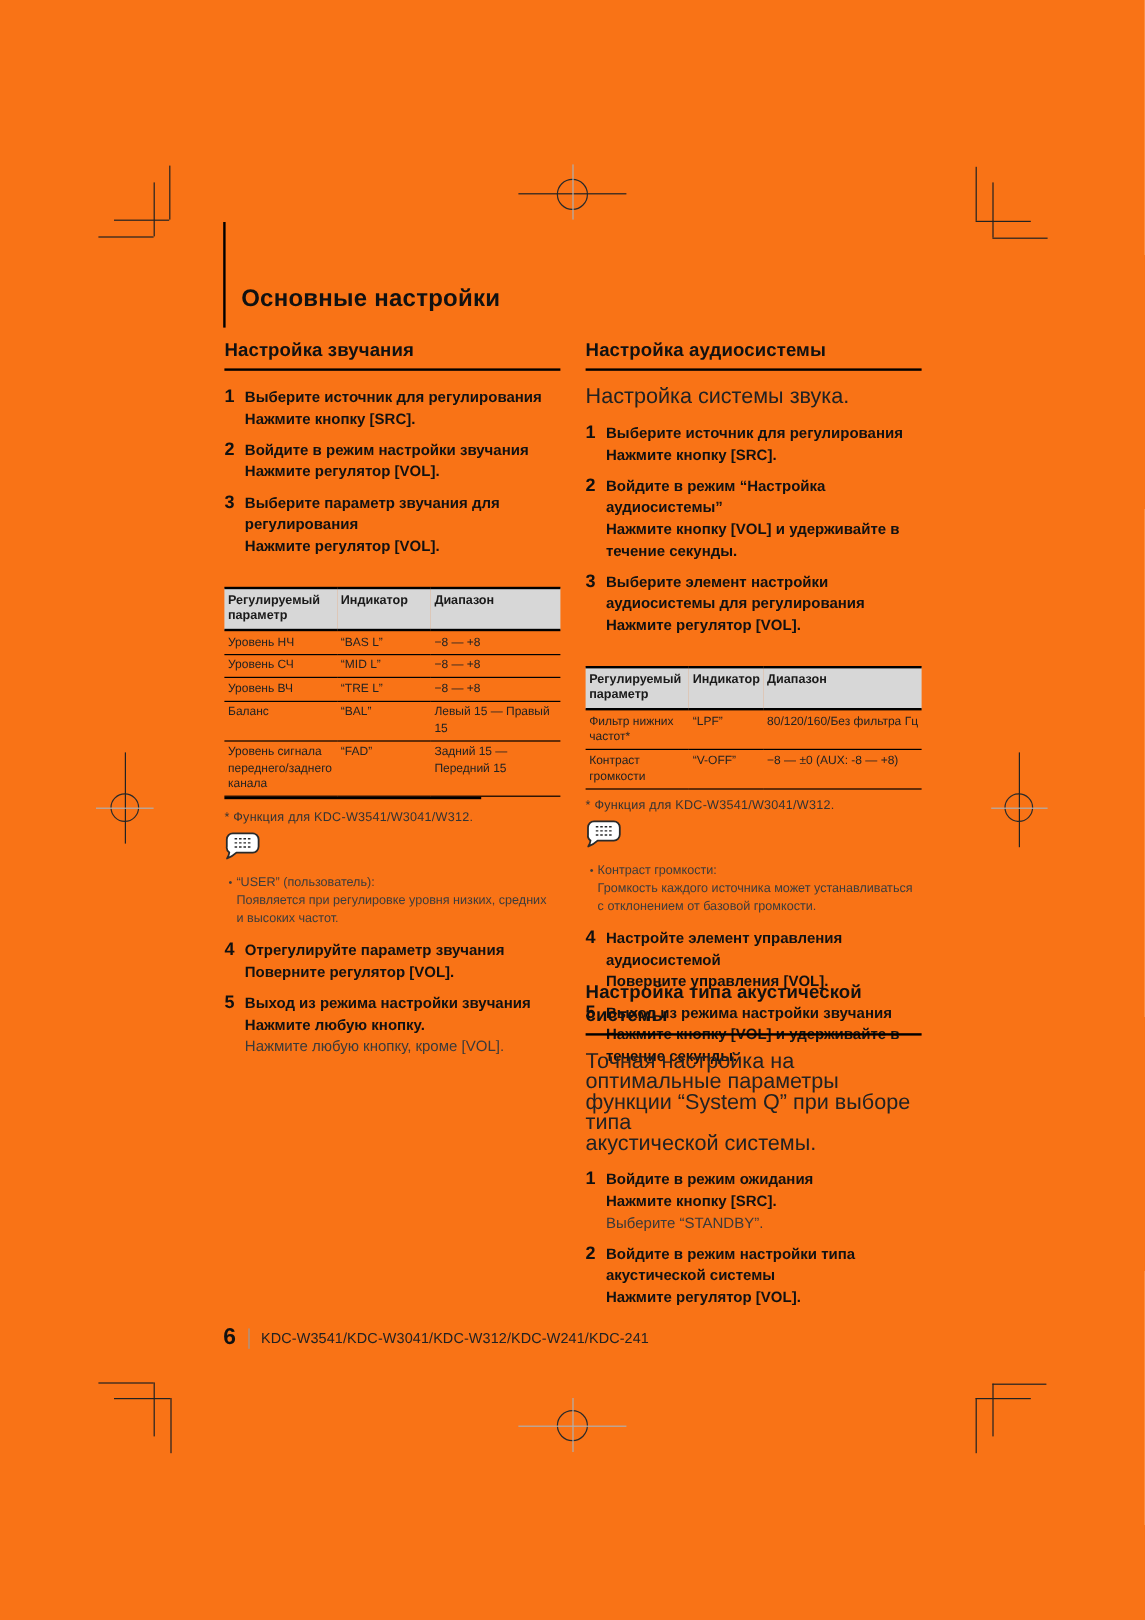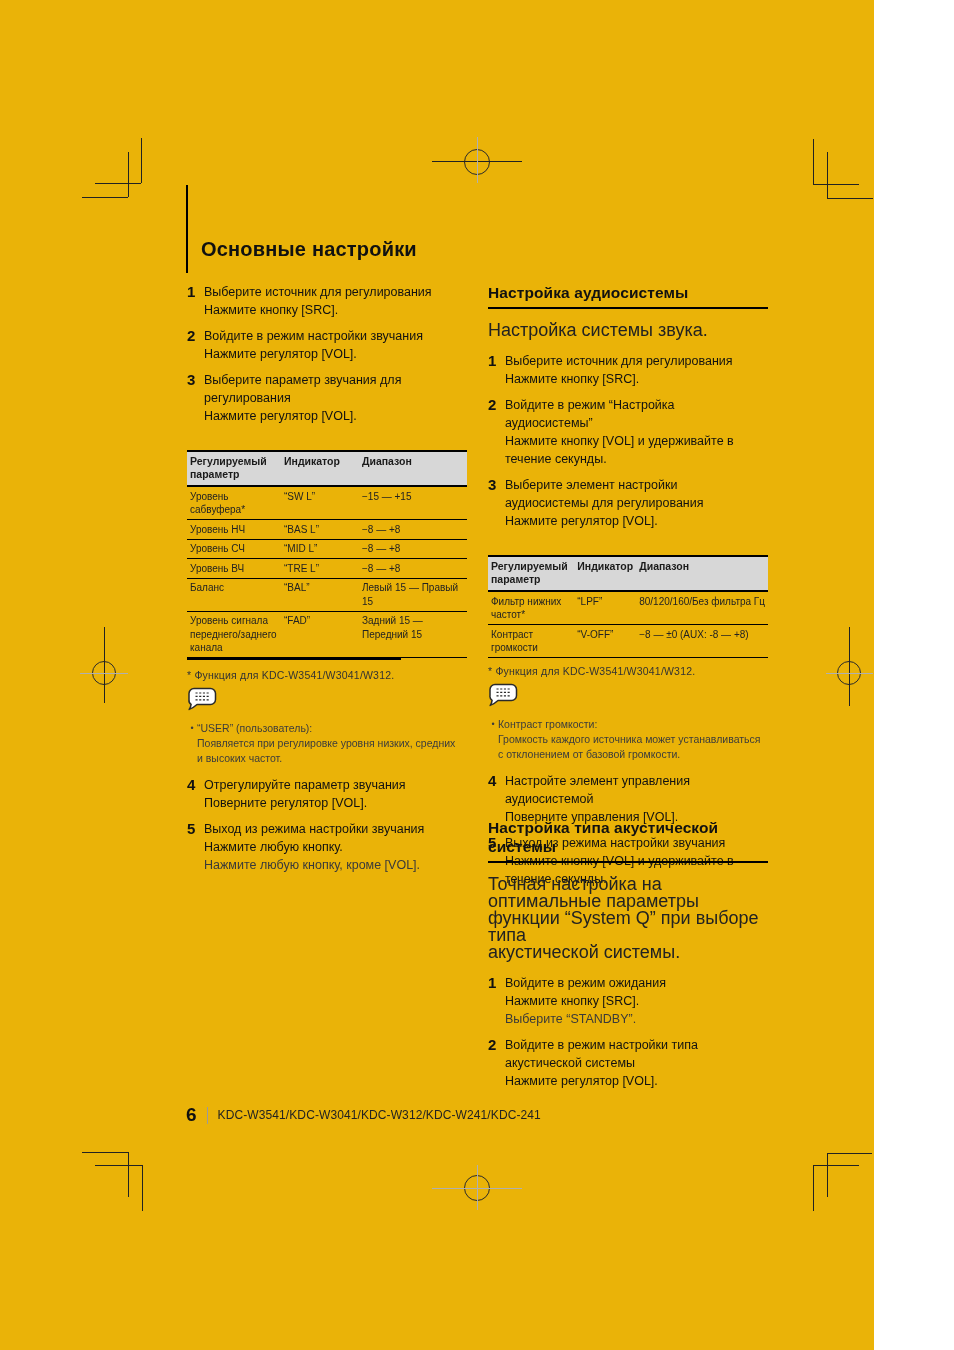--- a/index.html
+++ b/index.html
@@ -1,18 +1,18 @@
 <!DOCTYPE html>
 <html><head>
 <meta charset="utf-8">
 <style>
   *{box-sizing:border-box;margin:0;padding:0}
   html,body{background:#ffffff}
   body{width:954px;height:1350px;position:relative;font-family:"Liberation Sans",sans-serif;color:#1a1a1a;overflow:hidden}
-  .page{position:absolute;left:0;top:0;width:874px;height:1350px;background:#eab308}
+  .page{position:absolute;left:0;top:0;width:954px;height:1350px;background:#f97316}
 
   
   .ln{position:absolute;background:#222}
   .ln.gray{background:#b0b0b0}
   .hl{height:1px}
   .vl{width:1px}
   .circ{position:absolute;border:1.4px solid #2a2a2a;border-radius:50%;background:transparent}
 
   
   .title-rule{position:absolute;left:186px;top:185px;width:2px;height:88px;background:#000}
@@ -24,21 +24,21 @@
   .col-right{left:488px;top:283px}
   .col-right2{left:488px;top:818px}
 
   .sec-heading{font-size:15.5px;font-weight:700;line-height:19px;letter-spacing:.1px;color:#111;
     border-bottom:2px solid #000;padding-bottom:5px;margin-bottom:13px;white-space:pre-line}
   .intro{font-size:18px;line-height:17px;white-space:pre-line;margin-bottom:13px;color:#222}
 
   .step{display:flex;margin-bottom:8px}
   .step-num{flex:none;width:17px;font-weight:700;font-size:15px;line-height:18px;color:#111}
   .step-body{flex:1}
-  .step-bold{font-weight:400;font-size:12.5px;line-height:18px;white-space:pre-line;color:#111}
+  .step-bold{font-weight:700;font-size:12.5px;line-height:18px;white-space:pre-line;color:#111}
   .step-normal{font-size:12.5px;line-height:18px;white-space:pre-line;color:#3a3a3a}
   .step-normal:empty{display:none}
 
   table{border-collapse:collapse;width:100%;margin-top:25px}
   thead th{background:#d7d7d7;font-size:10.5px;font-weight:700;text-align:left;vertical-align:top;
     padding:3px 3px 4px;line-height:13px;border-top:2px solid #000;border-bottom:2px solid #000;white-space:pre-line}
   tbody td{font-size:10px;line-height:13.5px;padding:2.5px 3px;border-bottom:1px solid #000;
     vertical-align:top;white-space:pre-line;color:#222}
   td.nowrap{white-space:pre}
   .lt-c1{width:94px}.lt-c2{width:78px}.lt-c3{width:108px}
@@ -98,20 +98,21 @@
   <div class="ln hl gray" style="left:80px;top:672.7px;width:48px"></div>
 
   <div class="circ" style="left:837px;top:661px;width:24px;height:24px"></div>
   <div class="ln vl" style="left:849px;top:626.7px;height:79px"></div>
   <div class="ln hl gray" style="left:826px;top:672.7px;width:47px"></div>
 
   <div class="title-rule"></div>
   <h1 class="page-title">Основные настройки</h1>
 
   <div class="col col-left">
+    <div class="sec-heading">Настройка звучания</div>
 
     <div class="step">
       <span class="step-num">1</span>
       <div class="step-body">
           <div class="step-bold">Выберите источник для регулирования
 Нажмите кнопку [SRC].</div>
       </div>
     </div>
     <div class="step">
       <span class="step-num">2</span>
@@ -132,25 +133,20 @@
     <table>
       <thead>
         <tr>
           <th class="lt-c1">Регулируемый
 параметр</th>
           <th class="lt-c2">Индикатор</th>
           <th class="lt-c3">Диапазон</th>
         </tr>
       </thead>
       <tbody>
-        <tr>
-          <td>Уровень сабвуфера*</td>
-          <td>“SW L”</td>
-          <td>−15 — +15</td>
-        </tr>
         <tr>
           <td>Уровень НЧ</td>
           <td>“BAS L”</td>
           <td>−8 — +8</td>
         </tr>
         <tr>
           <td>Уровень СЧ</td>
           <td>“MID L”</td>
           <td>−8 — +8</td>
         </tr>

